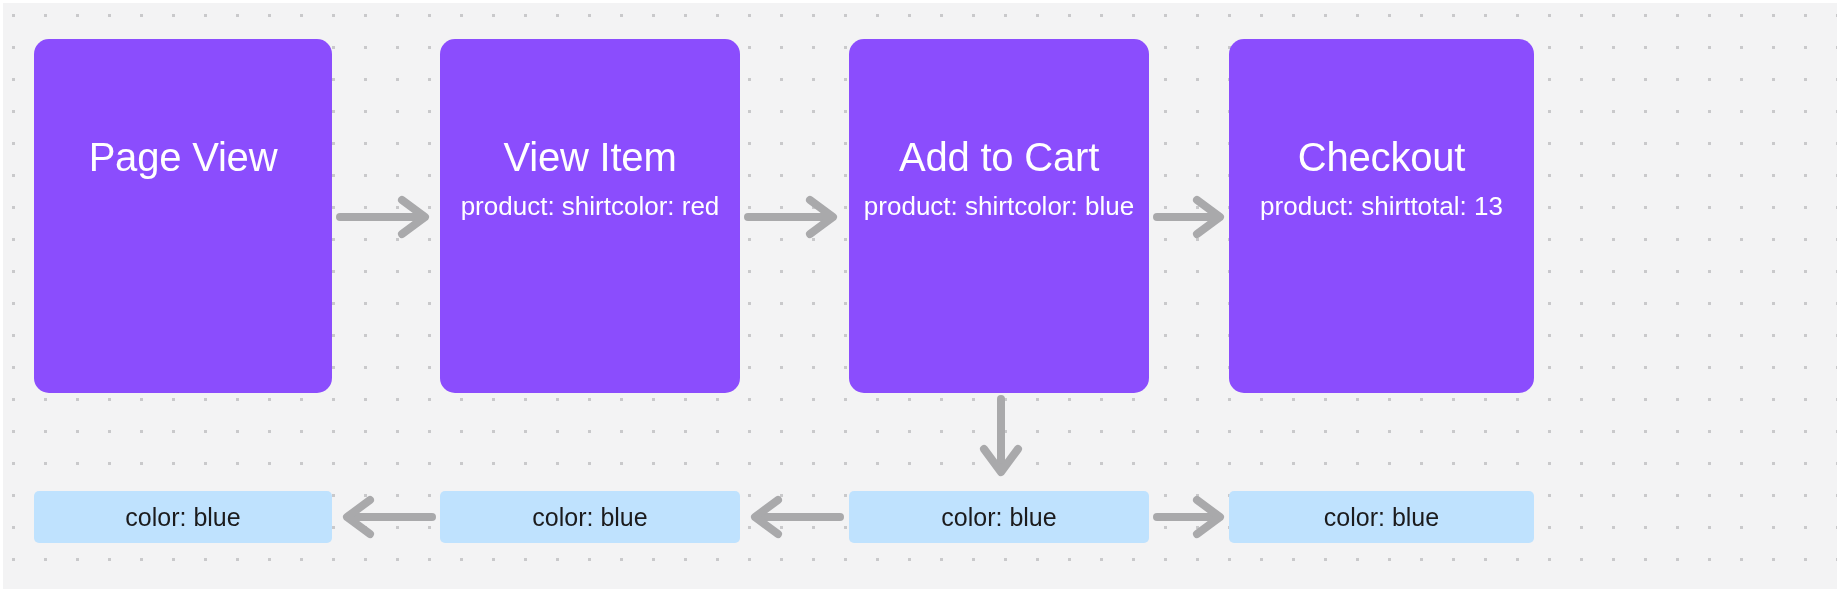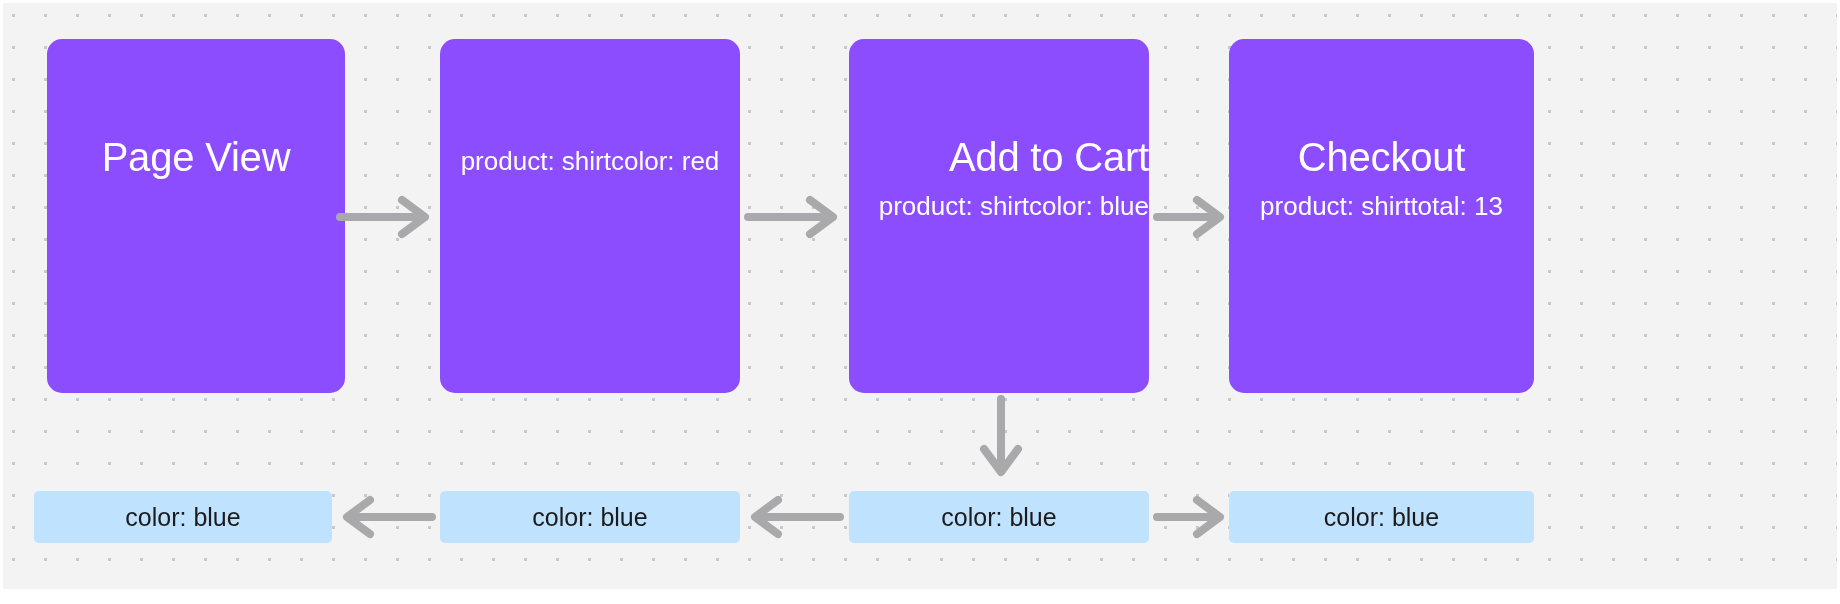--- a/index.html
+++ b/index.html
@@ -93,33 +93,34 @@
     position: absolute;
   }
   .arrow svg { display: block; }
 </style>
 </head>
 <body>
 
 <div id="stage">
   <div id="canvas">
 
-    <div class="event-node" style="left:44px; width:298px;">
+    <div class="event-node" style="left:31px; width:298px;">
       <div class="event-title">Page View</div>
       <div class="event-props"></div>
     </div>
 
     <div class="event-node" style="left:437px; width:300px; padding-top:96px;">
+      <div class="event-title">View Item</div>
       <div class="event-props">
         <div class="event-prop">product: shirt</div>
         <div class="event-prop">color: red</div>
       </div>
     </div>
 
-    <div class="event-node" style="left:846px; width:300px; padding-top:96px;align-items:flex-end;">
+    <div class="event-node" style="left:846px; width:300px; padding-top:96px;">
       <div class="event-title">Add to Cart</div>
       <div class="event-props">
         <div class="event-prop">product: shirt</div>
         <div class="event-prop">color: blue</div>
       </div>
     </div>
 
     <div class="event-node" style="left:1226px; width:305px; padding-top:96px;text-align:right;">
       <div class="event-title">Checkout</div>
       <div class="event-props">

